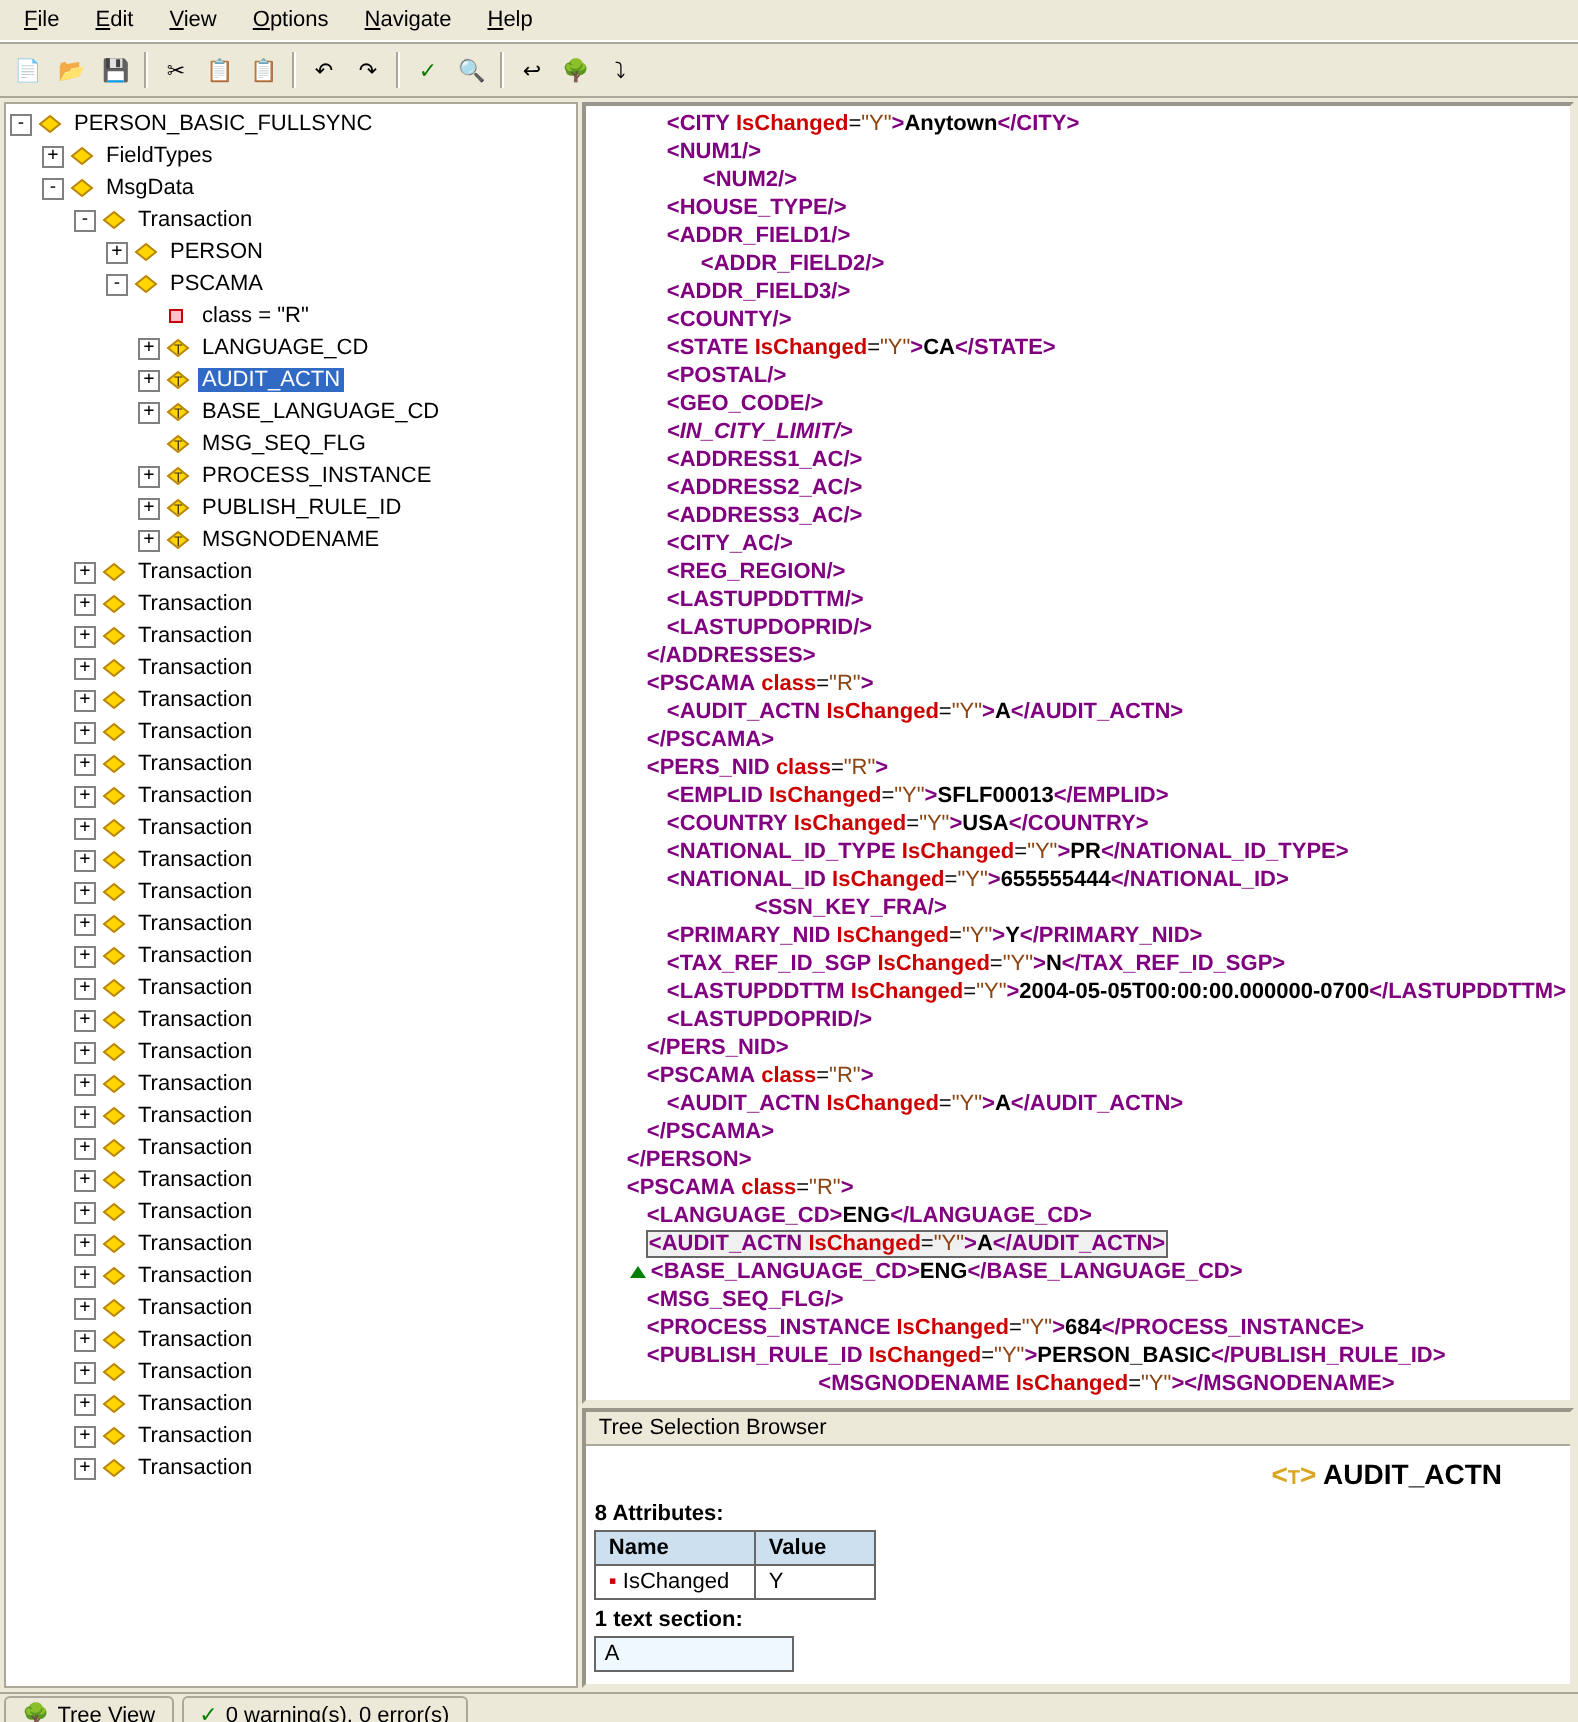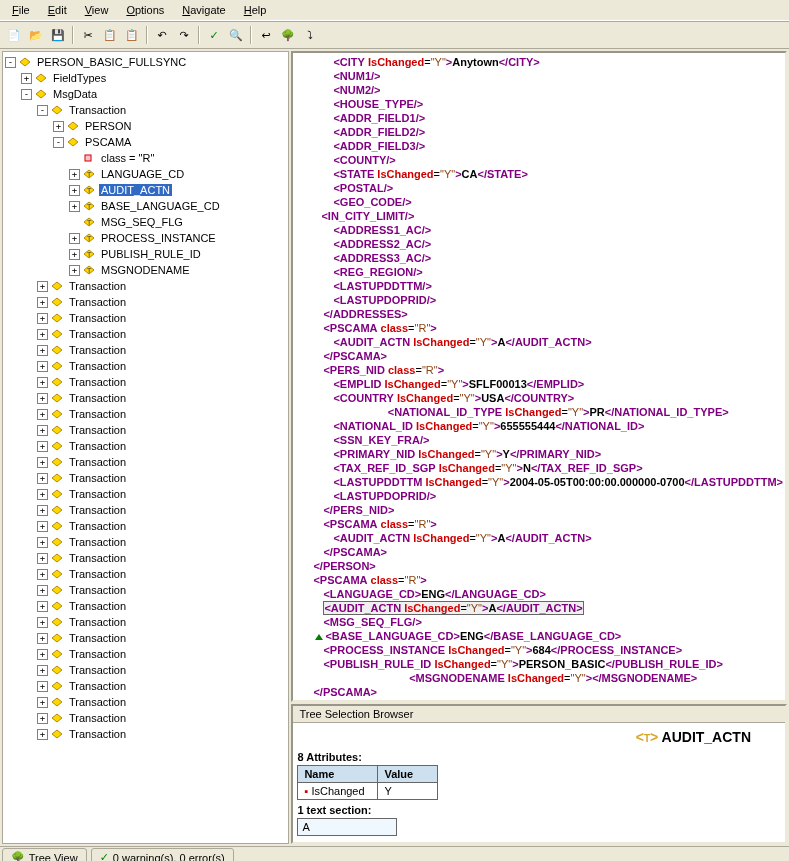--- a/index.html
+++ b/index.html
@@ -379,60 +379,61 @@
               <polygon points="2,6 7,2 12,6 7,10" fill="#ffd700" stroke="#b8860b"></polygon>
             </svg></span>
           <span class="lbl">Transaction</span>
         </div>
       </div>
   </div>
   <div class="right-panel">
     <div class="xml-panel" id="xmlview">
         <div class="xml-line" style="padding-left: 40px;"><span><span class="tag">&lt;CITY</span> <span class="attrn">IsChanged</span>=<span class="attrv">"Y"</span><span class="tag">&gt;</span><span class="txt">Anytown</span><span class="tag">&lt;/CITY&gt;</span></span></div>
         <div class="xml-line" style="padding-left: 40px;"><span><span class="tag">&lt;NUM1/&gt;</span></span></div>
-        <div class="xml-line" style="padding-left: 40px;"><span><span class="tag">&lt;NUM2/&gt;</span></span></div>
+        <div class="xml-line" style="padding-left: 58px;"><span><span class="tag">&lt;NUM2/&gt;</span></span></div>
         <div class="xml-line" style="padding-left: 40px;"><span><span class="tag">&lt;HOUSE_TYPE/&gt;</span></span></div>
         <div class="xml-line" style="padding-left: 40px;"><span><span class="tag">&lt;ADDR_FIELD1/&gt;</span></span></div>
-        <div class="xml-line" style="padding-left: 40px;"><span><span class="tag">&lt;ADDR_FIELD2/&gt;</span></span></div>
+        <div class="xml-line" style="padding-left: 57px;"><span><span class="tag">&lt;ADDR_FIELD2/&gt;</span></span></div>
         <div class="xml-line" style="padding-left: 40px;"><span><span class="tag">&lt;ADDR_FIELD3/&gt;</span></span></div>
         <div class="xml-line" style="padding-left: 40px;"><span><span class="tag">&lt;COUNTY/&gt;</span></span></div>
         <div class="xml-line" style="padding-left: 40px;"><span><span class="tag">&lt;STATE</span> <span class="attrn">IsChanged</span>=<span class="attrv">"Y"</span><span class="tag">&gt;</span><span class="txt">CA</span><span class="tag">&lt;/STATE&gt;</span></span></div>
         <div class="xml-line" style="padding-left: 40px;"><span><span class="tag">&lt;POSTAL/&gt;</span></span></div>
         <div class="xml-line" style="padding-left: 40px;"><span><span class="tag">&lt;GEO_CODE/&gt;</span></span></div>
-        <div class="xml-line" style="padding-left: 28px;"><span><span class="tag">&lt;IN_CITY_LIMIT/&gt;</span></span></div>
+        <div class="xml-line" style="padding-left: 40px; font-style: italic;"><span><span class="tag">&lt;IN_CITY_LIMIT/&gt;</span></span></div>
         <div class="xml-line" style="padding-left: 40px;"><span><span class="tag">&lt;ADDRESS1_AC/&gt;</span></span></div>
         <div class="xml-line" style="padding-left: 40px;"><span><span class="tag">&lt;ADDRESS2_AC/&gt;</span></span></div>
         <div class="xml-line" style="padding-left: 40px;"><span><span class="tag">&lt;ADDRESS3_AC/&gt;</span></span></div>
+        <div class="xml-line" style="padding-left: 40px;"><span><span class="tag">&lt;CITY_AC/&gt;</span></span></div>
         <div class="xml-line" style="padding-left: 40px;"><span><span class="tag">&lt;REG_REGION/&gt;</span></span></div>
         <div class="xml-line" style="padding-left: 40px;"><span><span class="tag">&lt;LASTUPDDTTM/&gt;</span></span></div>
         <div class="xml-line" style="padding-left: 40px;"><span><span class="tag">&lt;LASTUPDOPRID/&gt;</span></span></div>
         <div class="xml-line" style="padding-left: 30px;"><span><span class="tag">&lt;/ADDRESSES&gt;</span></span></div>
         <div class="xml-line" style="padding-left: 30px;"><span><span class="tag">&lt;PSCAMA</span> <span class="attrn">class</span>=<span class="attrv">"R"</span><span class="tag">&gt;</span></span></div>
         <div class="xml-line" style="padding-left: 40px;"><span><span class="tag">&lt;AUDIT_ACTN</span> <span class="attrn">IsChanged</span>=<span class="attrv">"Y"</span><span class="tag">&gt;</span><span class="txt">A</span><span class="tag">&lt;/AUDIT_ACTN&gt;</span></span></div>
         <div class="xml-line" style="padding-left: 30px;"><span><span class="tag">&lt;/PSCAMA&gt;</span></span></div>
         <div class="xml-line" style="padding-left: 30px;"><span><span class="tag">&lt;PERS_NID</span> <span class="attrn">class</span>=<span class="attrv">"R"</span><span class="tag">&gt;</span></span></div>
         <div class="xml-line" style="padding-left: 40px;"><span><span class="tag">&lt;EMPLID</span> <span class="attrn">IsChanged</span>=<span class="attrv">"Y"</span><span class="tag">&gt;</span><span class="txt">SFLF00013</span><span class="tag">&lt;/EMPLID&gt;</span></span></div>
         <div class="xml-line" style="padding-left: 40px;"><span><span class="tag">&lt;COUNTRY</span> <span class="attrn">IsChanged</span>=<span class="attrv">"Y"</span><span class="tag">&gt;</span><span class="txt">USA</span><span class="tag">&lt;/COUNTRY&gt;</span></span></div>
-        <div class="xml-line" style="padding-left: 40px; text-align: center;"><span><span class="tag">&lt;NATIONAL_ID_TYPE</span> <span class="attrn">IsChanged</span>=<span class="attrv">"Y"</span><span class="tag">&gt;</span><span class="txt">PR</span><span class="tag">&lt;/NATIONAL_ID_TYPE&gt;</span></span></div>
+        <div class="xml-line" style="padding-left: 40px;"><span><span class="tag">&lt;NATIONAL_ID_TYPE</span> <span class="attrn">IsChanged</span>=<span class="attrv">"Y"</span><span class="tag">&gt;</span><span class="txt">PR</span><span class="tag">&lt;/NATIONAL_ID_TYPE&gt;</span></span></div>
         <div class="xml-line" style="padding-left: 40px;"><span><span class="tag">&lt;NATIONAL_ID</span> <span class="attrn">IsChanged</span>=<span class="attrv">"Y"</span><span class="tag">&gt;</span><span class="txt">655555444</span><span class="tag">&lt;/NATIONAL_ID&gt;</span></span></div>
-        <div class="xml-line" style="padding-left: 40px;"><span><span class="tag">&lt;SSN_KEY_FRA/&gt;</span></span></div>
+        <div class="xml-line" style="padding-left: 40px; margin-left: 44px;"><span><span class="tag">&lt;SSN_KEY_FRA/&gt;</span></span></div>
         <div class="xml-line" style="padding-left: 40px;"><span><span class="tag">&lt;PRIMARY_NID</span> <span class="attrn">IsChanged</span>=<span class="attrv">"Y"</span><span class="tag">&gt;</span><span class="txt">Y</span><span class="tag">&lt;/PRIMARY_NID&gt;</span></span></div>
         <div class="xml-line" style="padding-left: 40px;"><span><span class="tag">&lt;TAX_REF_ID_SGP</span> <span class="attrn">IsChanged</span>=<span class="attrv">"Y"</span><span class="tag">&gt;</span><span class="txt">N</span><span class="tag">&lt;/TAX_REF_ID_SGP&gt;</span></span></div>
         <div class="xml-line" style="padding-left: 40px;"><span><span class="tag">&lt;LASTUPDDTTM</span> <span class="attrn">IsChanged</span>=<span class="attrv">"Y"</span><span class="tag">&gt;</span><span class="txt">2004-05-05T00:00:00.000000-0700</span><span class="tag">&lt;/LASTUPDDTTM&gt;</span></span></div>
         <div class="xml-line" style="padding-left: 40px;"><span><span class="tag">&lt;LASTUPDOPRID/&gt;</span></span></div>
         <div class="xml-line" style="padding-left: 30px;"><span><span class="tag">&lt;/PERS_NID&gt;</span></span></div>
         <div class="xml-line" style="padding-left: 30px;"><span><span class="tag">&lt;PSCAMA</span> <span class="attrn">class</span>=<span class="attrv">"R"</span><span class="tag">&gt;</span></span></div>
         <div class="xml-line" style="padding-left: 40px;"><span><span class="tag">&lt;AUDIT_ACTN</span> <span class="attrn">IsChanged</span>=<span class="attrv">"Y"</span><span class="tag">&gt;</span><span class="txt">A</span><span class="tag">&lt;/AUDIT_ACTN&gt;</span></span></div>
         <div class="xml-line" style="padding-left: 30px;"><span><span class="tag">&lt;/PSCAMA&gt;</span></span></div>
         <div class="xml-line" style="padding-left: 20px;"><span><span class="tag">&lt;/PERSON&gt;</span></span></div>
         <div class="xml-line" style="padding-left: 20px;"><span><span class="tag">&lt;PSCAMA</span> <span class="attrn">class</span>=<span class="attrv">"R"</span><span class="tag">&gt;</span></span></div>
         <div class="xml-line" style="padding-left: 30px;"><span><span class="tag">&lt;LANGUAGE_CD&gt;</span><span class="txt">ENG</span><span class="tag">&lt;/LANGUAGE_CD&gt;</span></span></div>
         <div class="xml-line" style="padding-left: 30px;"><span class="xml-sel"><span class="tag">&lt;AUDIT_ACTN</span> <span class="attrn">IsChanged</span>=<span class="attrv">"Y"</span><span class="tag">&gt;</span><span class="txt">A</span><span class="tag">&lt;/AUDIT_ACTN&gt;</span></span></div>
+        <div class="xml-line" style="padding-left: 20px;"><span class="triangle"></span><span><span class="tag">&lt;BASE_LANGUAGE_CD&gt;</span><span class="txt">ENG</span><span class="tag">&lt;/BASE_LANGUAGE_CD&gt;</span></span></div>
         <div class="xml-line" style="padding-left: 30px;"><span><span class="tag">&lt;MSG_SEQ_FLG/&gt;</span></span></div>
-        <div class="xml-line" style="padding-left: 20px;"><span class="triangle"></span><span><span class="tag">&lt;BASE_LANGUAGE_CD&gt;</span><span class="txt">ENG</span><span class="tag">&lt;/BASE_LANGUAGE_CD&gt;</span></span></div>
         <div class="xml-line" style="padding-left: 30px;"><span><span class="tag">&lt;PROCESS_INSTANCE</span> <span class="attrn">IsChanged</span>=<span class="attrv">"Y"</span><span class="tag">&gt;</span><span class="txt">684</span><span class="tag">&lt;/PROCESS_INSTANCE&gt;</span></span></div>
         <div class="xml-line" style="padding-left: 30px;"><span><span class="tag">&lt;PUBLISH_RULE_ID</span> <span class="attrn">IsChanged</span>=<span class="attrv">"Y"</span><span class="tag">&gt;</span><span class="txt">PERSON_BASIC</span><span class="tag">&lt;/PUBLISH_RULE_ID&gt;</span></span></div>
         <div class="xml-line" style="padding-left: 30px; text-align: center;"><span><span class="tag">&lt;MSGNODENAME</span> <span class="attrn">IsChanged</span>=<span class="attrv">"Y"</span><span class="tag">&gt;</span><span class="tag">&lt;/MSGNODENAME&gt;</span></span></div>
         <div class="xml-line" style="padding-left: 20px;"><span><span class="tag">&lt;/PSCAMA&gt;</span></span></div>
       </div>
     <div class="browser-panel">
       <div class="browser-title">Tree Selection Browser</div>
       <div style="padding:4px 4px">
         <div style="text-align:right;font-size:14px;font-weight:bold;padding:2px 30px 6px 0">
           <span style="color:#daa520">&lt;<span style="font-size:10px">T</span>&gt;</span>

